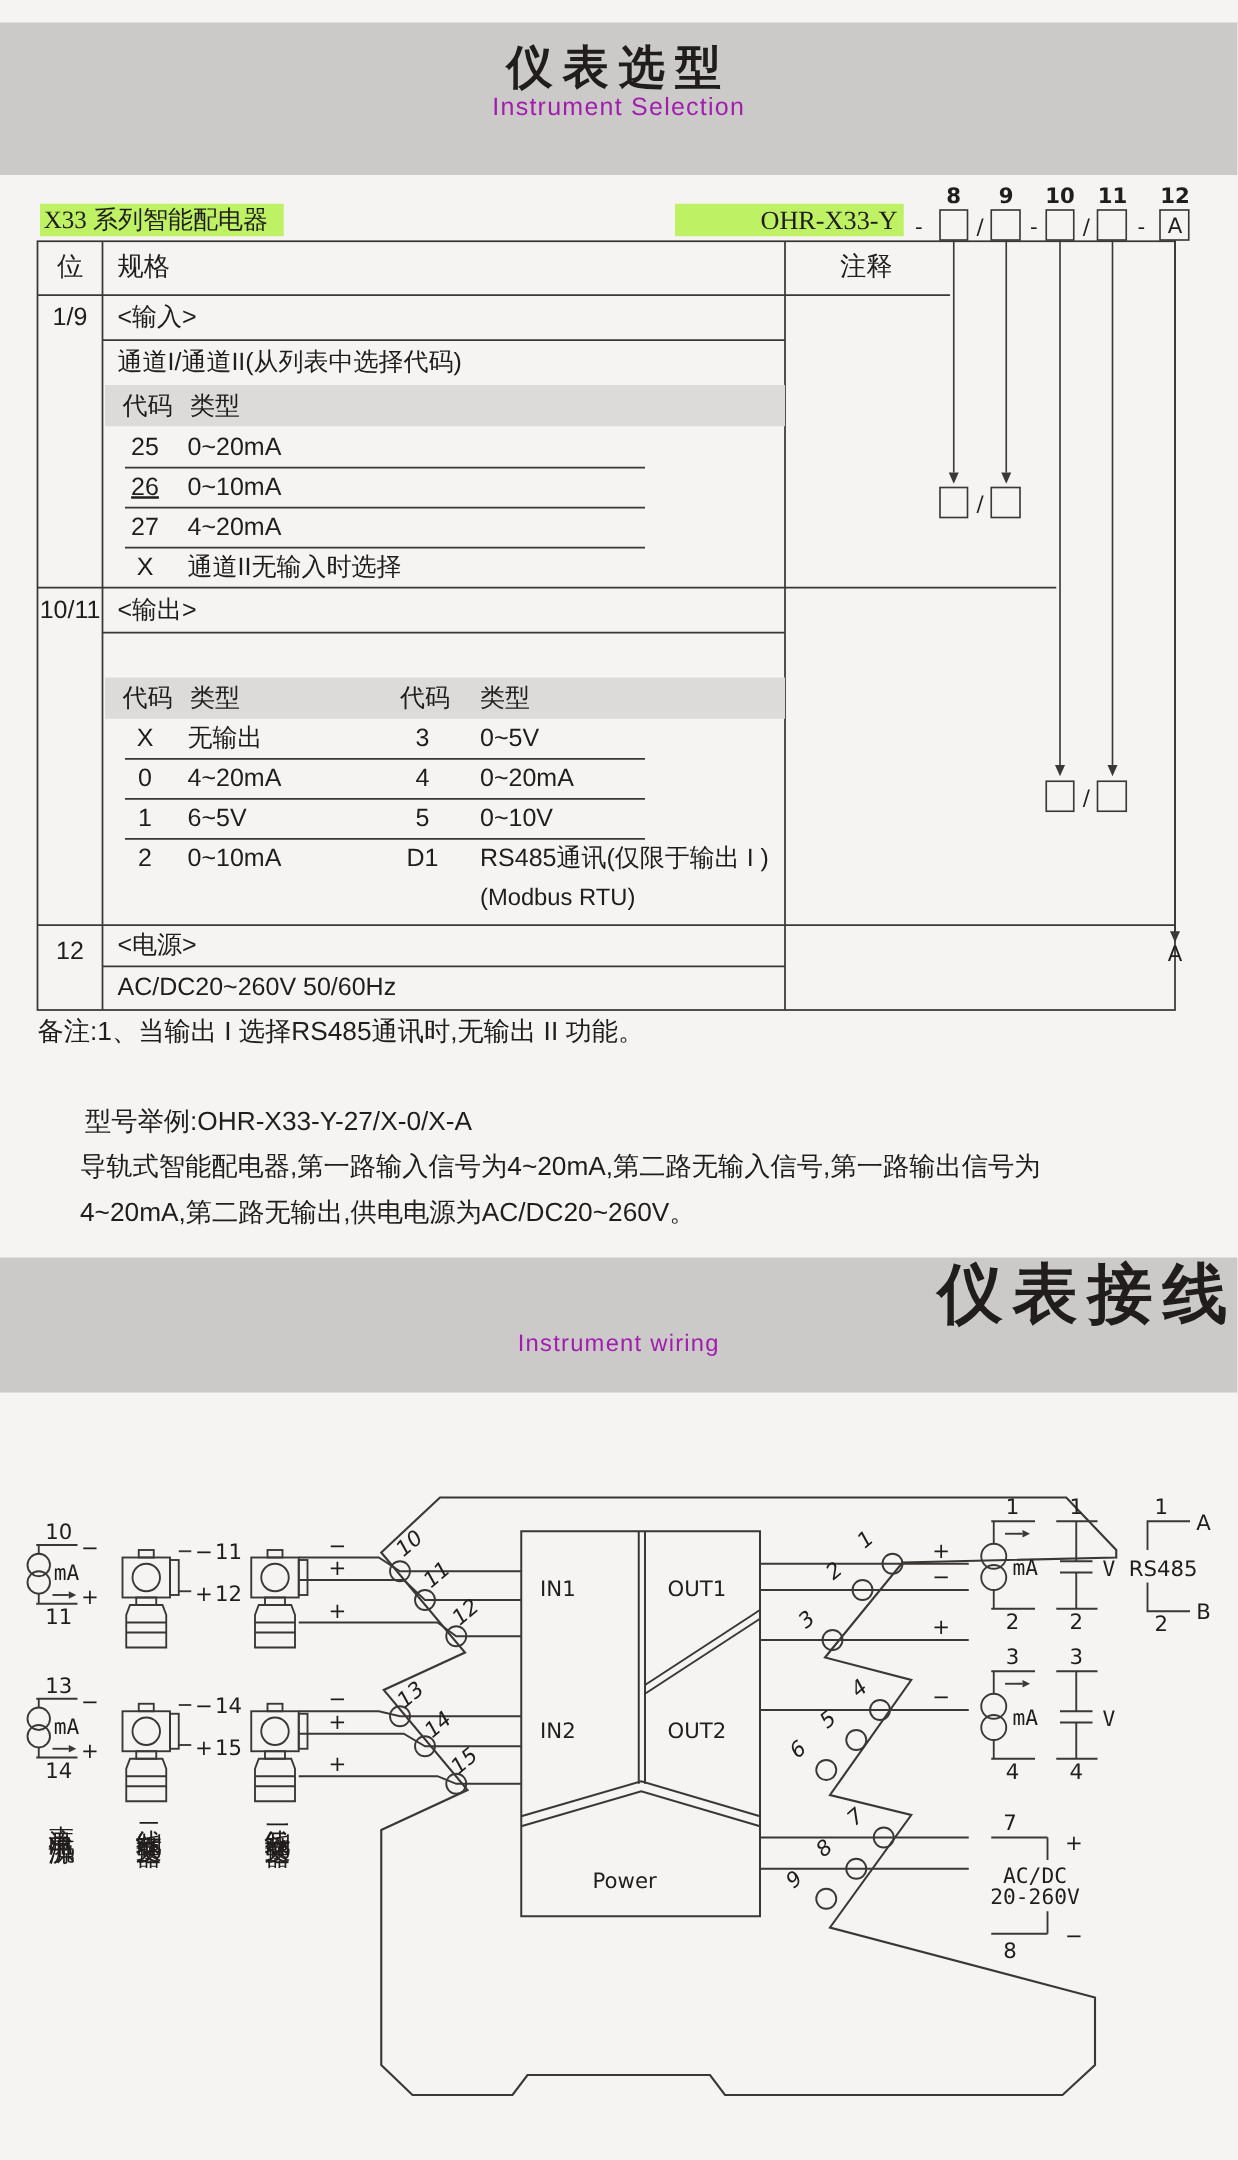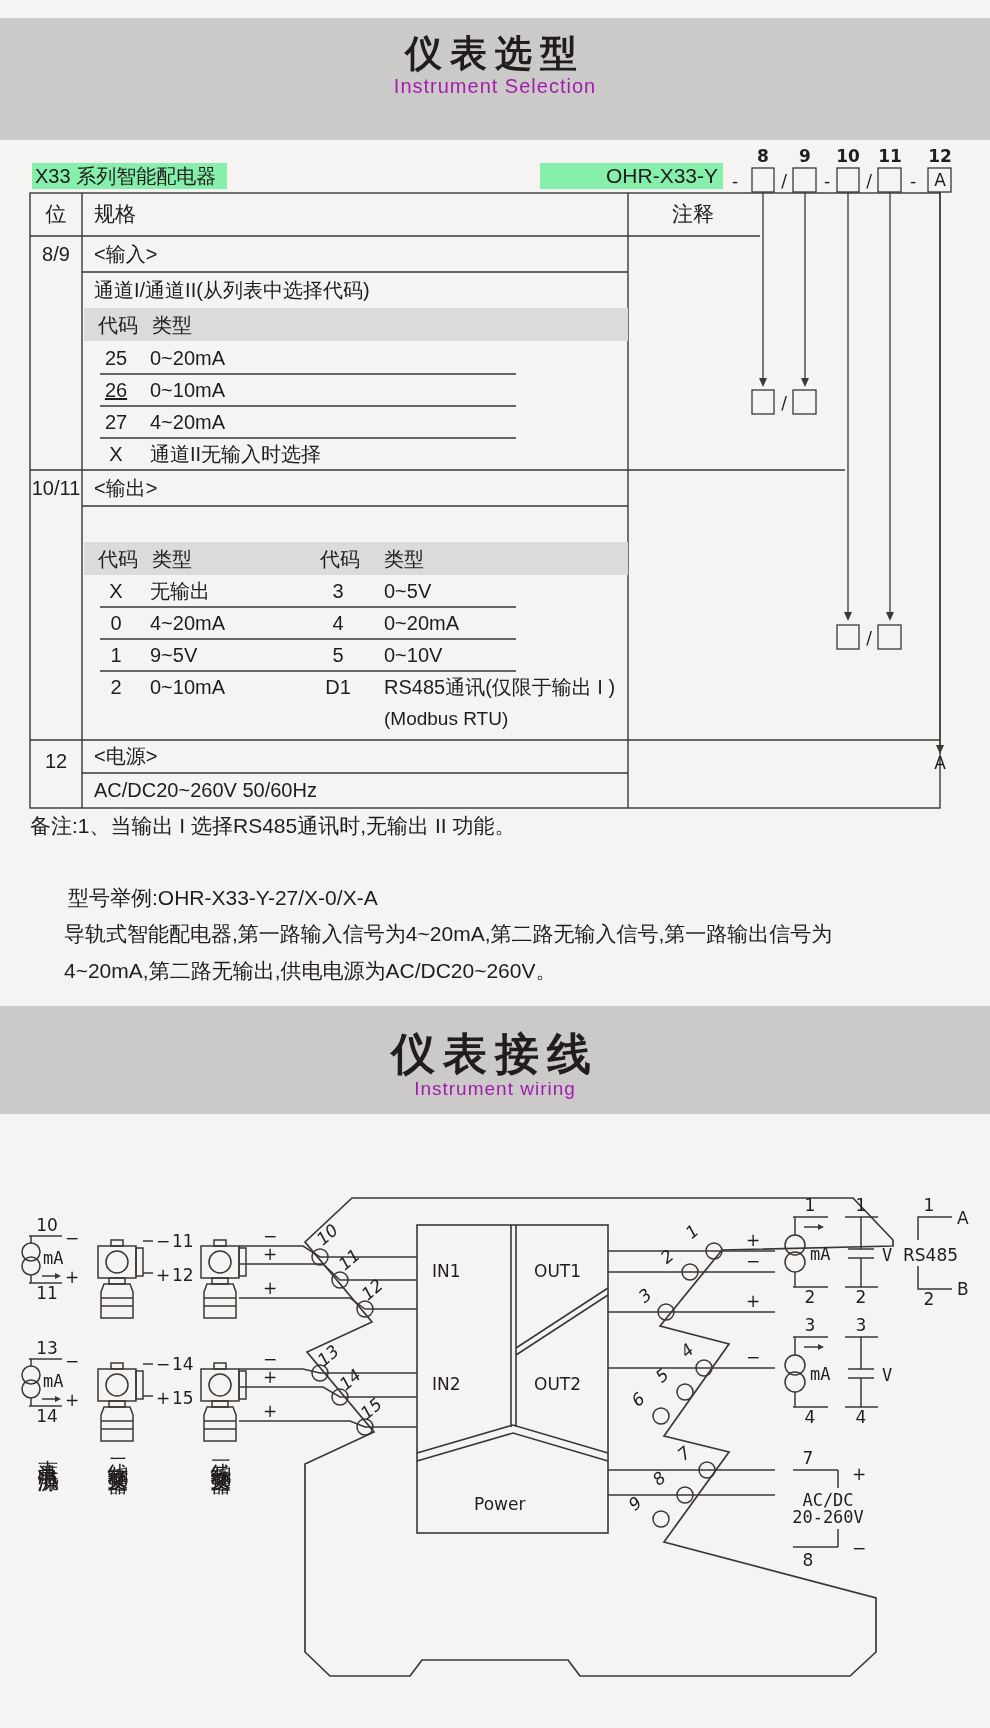--- a/index.html
+++ b/index.html
@@ -4,21 +4,21 @@
 <style>
   html,body{margin:0;padding:0;}
   body{background:#e8e7e5;}
   #page{position:relative;width:990px;height:1728px;background:#f5f4f2;overflow:hidden;
         font-family:"Liberation Sans","DejaVu Sans",sans-serif;color:#201d1c;}
   .banner{position:absolute;left:0;width:990px;background:#cbcac8;text-align:center;}
   .banner .bt{font-size:37px;font-weight:900;letter-spacing:8px;line-height:1.1;}
   .banner .bs{font-size:20px;color:#a21caf;letter-spacing:1px;}
   .t{position:absolute;font-size:20px;line-height:26px;white-space:nowrap;}
   .c{text-align:center;}
-  .hl{background:#86efac;}
+  .hl{background:#bef264;font-family:Liberation Serif, serif;}
   .note{font-size:21px;line-height:27px;}
   .vert{position:absolute;writing-mode:vertical-lr;text-orientation:upright;
         font-size:21px;letter-spacing:3px;line-height:24px;}
   svg{position:absolute;left:0;}
   svg text{font-family:"DejaVu Sans","Liberation Sans",sans-serif;fill:#201d1c;stroke:none;font-size:17px;}
   svg .mono{font-family:"DejaVu Sans Mono","Liberation Mono",monospace;}
   svg .it{font-style:italic;font-size:15px;}
   .ln{stroke:#3b3735;fill:none;}
 </style>
 </head>
@@ -95,21 +95,21 @@
     </g>
   </svg>
 
   <div class="t hl" style="left:32px;top:163px;width:192px;padding-left:3px;">X33 系列智能配电器</div>
   <div class="t hl" style="left:540px;top:163px;width:178px;text-align:right;padding-right:5px;font-size:21px;">OHR-X33-Y</div>
 
   <div class="t c" style="left:30px;top:201px;width:52px;font-size:21px;">位</div>
   <div class="t" style="left:94px;top:201px;font-size:21px;">规格</div>
   <div class="t c" style="left:628px;top:201px;width:130px;font-size:21px;">注释</div>
 
-  <div class="t c" style="left:30px;top:241px;width:52px;">8/9</div>
+  <div class="t c" style="left:30px;top:241px;width:52px;">1/9</div>
   <div class="t" style="left:94px;top:241px;">&lt;输入&gt;</div>
   <div class="t" style="left:94px;top:277px;">通道I/通道II(从列表中选择代码)</div>
   <div class="t" style="left:98px;top:312px;">代码</div>
   <div class="t" style="left:152px;top:312px;">类型</div>
   <div class="t c" style="left:100px;top:345px;width:32px;">25</div>
   <div class="t" style="left:150px;top:345px;">0~20mA</div>
   <div class="t c" style="left:100px;top:377px;width:32px;text-decoration:underline;">26</div>
   <div class="t" style="left:150px;top:377px;">0~10mA</div>
   <div class="t c" style="left:100px;top:409px;width:32px;">27</div>
   <div class="t" style="left:150px;top:409px;">4~20mA</div>
@@ -125,40 +125,40 @@
 
   <div class="t c" style="left:100px;top:578px;width:32px;">X</div>
   <div class="t" style="left:150px;top:578px;">无输出</div>
   <div class="t c" style="left:320px;top:578px;width:36px;">3</div>
   <div class="t" style="left:384px;top:578px;">0~5V</div>
   <div class="t c" style="left:100px;top:610px;width:32px;">0</div>
   <div class="t" style="left:150px;top:610px;">4~20mA</div>
   <div class="t c" style="left:320px;top:610px;width:36px;">4</div>
   <div class="t" style="left:384px;top:610px;">0~20mA</div>
   <div class="t c" style="left:100px;top:642px;width:32px;">1</div>
-  <div class="t" style="left:150px;top:642px;">9~5V</div>
+  <div class="t" style="left:150px;top:642px;">6~5V</div>
   <div class="t c" style="left:320px;top:642px;width:36px;">5</div>
   <div class="t" style="left:384px;top:642px;">0~10V</div>
   <div class="t c" style="left:100px;top:674px;width:32px;">2</div>
   <div class="t" style="left:150px;top:674px;">0~10mA</div>
   <div class="t c" style="left:320px;top:674px;width:36px;">D1</div>
   <div class="t" style="left:384px;top:674px;">RS485通讯(仅限于输出 I )</div>
   <div class="t" style="left:384px;top:706px;font-size:19px;">(Modbus RTU)</div>
 
   <div class="t c" style="left:30px;top:748px;width:52px;">12</div>
   <div class="t" style="left:94px;top:743px;">&lt;电源&gt;</div>
   <div class="t" style="left:94px;top:777px;">AC/DC20~260V 50/60Hz</div>
 
   <div class="t note" style="left:30px;top:812px;">备注:1、当输出 I 选择RS485通讯时,无输出 II 功能。</div>
   <div class="t note" style="left:68px;top:884px;">型号举例:OHR-X33-Y-27/X-0/X-A</div>
   <div class="t note" style="left:64px;top:920px;">导轨式智能配电器,第一路输入信号为4~20mA,第二路无输入信号,第一路输出信号为</div>
   <div class="t note" style="left:64px;top:957px;">4~20mA,第二路无输出,供电电源为AC/DC20~260V。</div>
 
   <div class="banner" style="top:1006px;height:108px;">
-    <div class="bt" style="padding-top:24px;font-size:44px;">仪表接线</div>
+    <div class="bt" style="padding-top:2px;font-size:52px;text-align:right;">仪表接线</div>
     <div class="bs" style="font-size:19px;">Instrument wiring</div>
   </div>
 
   <svg style="top:1115px;" width="990" height="613" viewBox="0 1115 990 613">
     <defs>
       <g id="txicon" class="ln" stroke-width="1.5">
         <rect x="-6" y="0" width="12" height="6"></rect>
         <rect x="-19" y="6" width="38" height="32"></rect>
         <circle cx="0" cy="22" r="11"></circle>
         <rect x="19" y="8" width="7" height="28"></rect>

